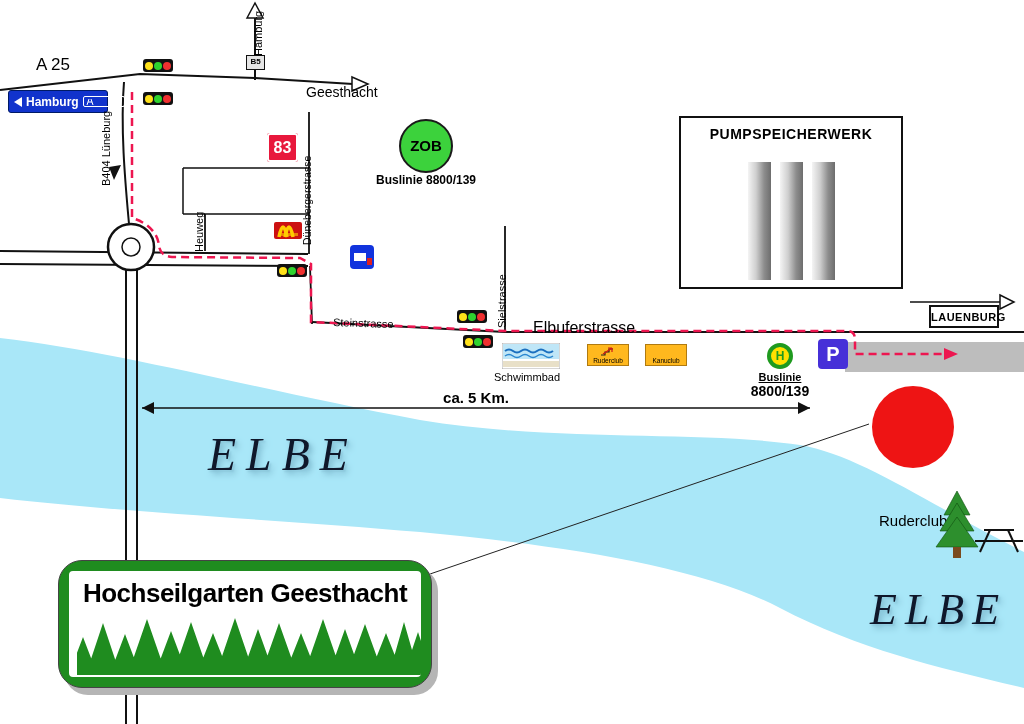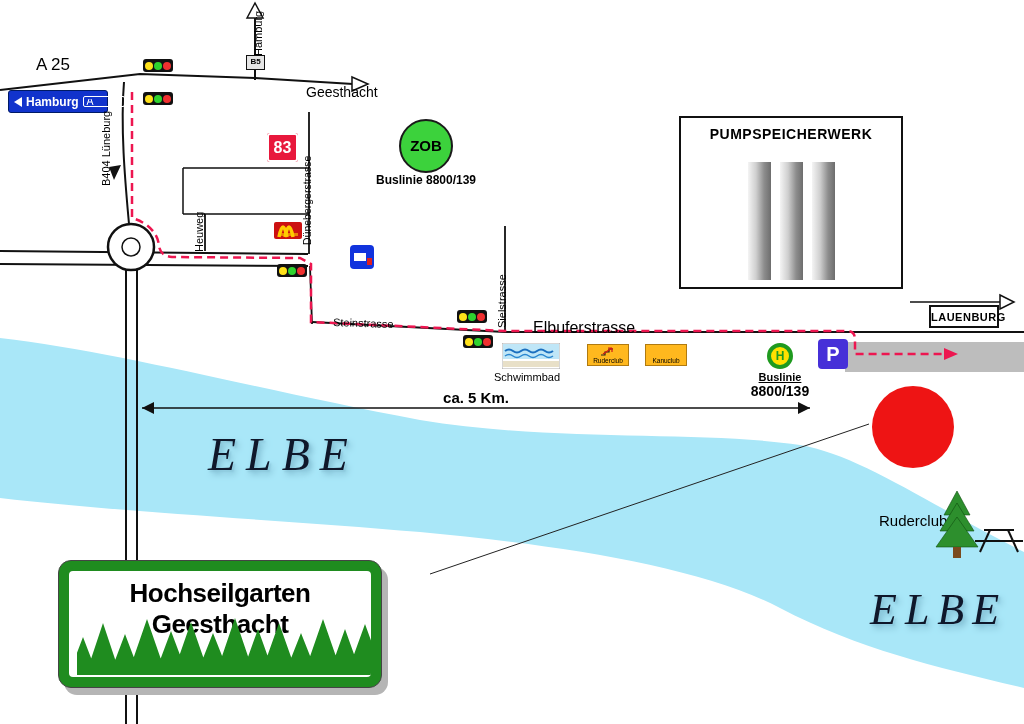--- a/index.html
+++ b/index.html
@@ -46,22 +46,22 @@
       font-weight:bold;font-size:12px;text-align:center;line-height:18px;}
   .park{position:absolute;left:818px;top:339px;width:30px;height:30px;background:#4630d8;
       border-radius:4px;color:#fff;font-weight:bold;font-size:20px;text-align:center;line-height:30px;}
   .elbe{position:absolute;font-family:Liberation Serif, serif;font-style:italic;color:#0f172a;
       text-shadow:2px 2px 2px #8cc8dc,3px 4px 6px #79b4c9;}
   .info{position:absolute;left:350px;top:245px;width:24px;height:24px;background:#1133dd;
       border-radius:4px;}
   .info .w{position:absolute;left:4px;top:8px;width:12px;height:8px;background:#fff;}
   .info .rd{position:absolute;left:17px;top:13px;width:5px;height:7px;background:#e02020;}
   
-  .bigsign{position:absolute;left:58px;top:560px;width:324px;height:128px;background:#1f8c1f;
-      border:1px solid #444;border-radius:13px;box-shadow:6px 7px 0 #b5b5b5;box-sizing:border-box;}
+  .bigsign{position:absolute;left:58px;top:560px;width:374px;height:128px;background:#1f8c1f;
+      border:1px solid #444;border-radius:24px;box-shadow:6px 7px 0 #b5b5b5;box-sizing:border-box;}
   .bigsign .inner{position:absolute;left:7px;right:7px;top:7px;bottom:7px;background:#fff;
       border:3px solid #1f8c1f;border-radius:7px;box-sizing:border-box;overflow:hidden;}
   .bigsign .ttl{margin-top:7px;text-align:center;font-size:26px;font-weight:bold;letter-spacing:-0.5px;}
   .bigsign svg{position:absolute;left:8px;bottom:2px;}
   .small11{font-size:11px;}
 </style>
 </head>
 <body>
 
 <div id="stage">

